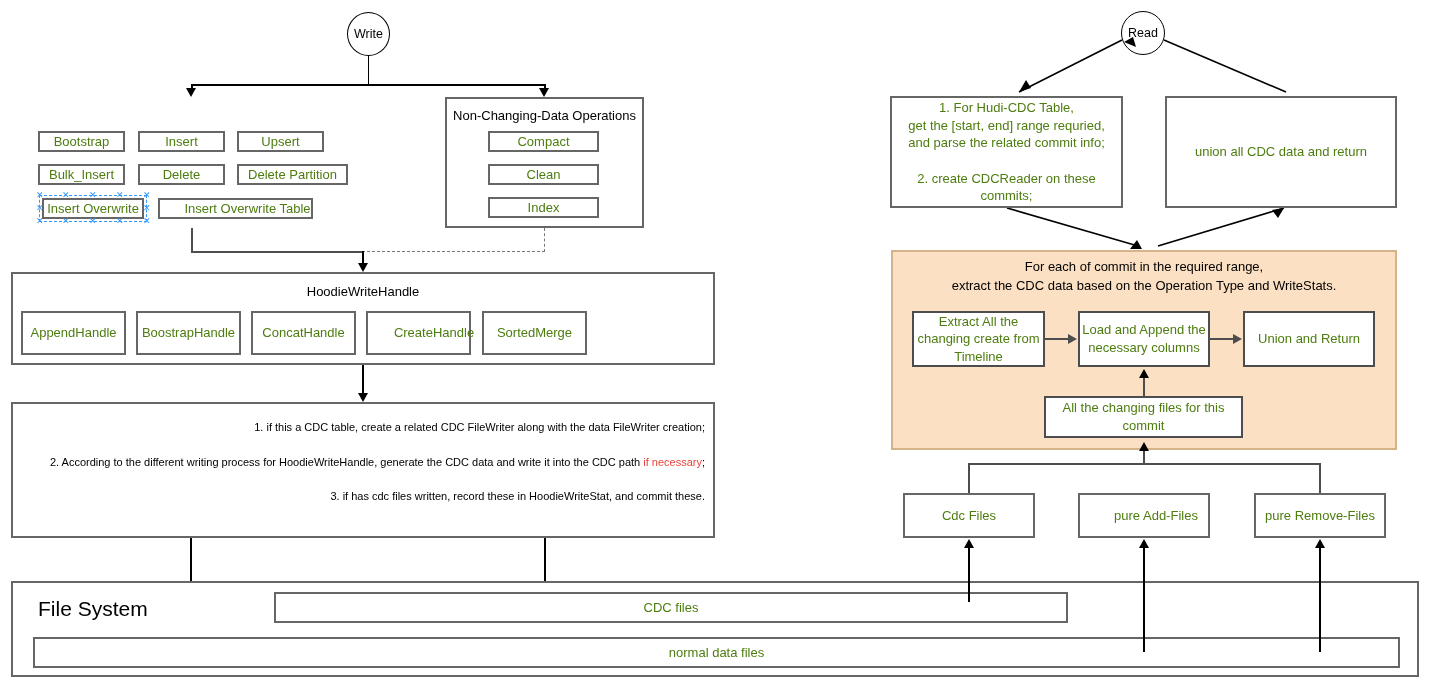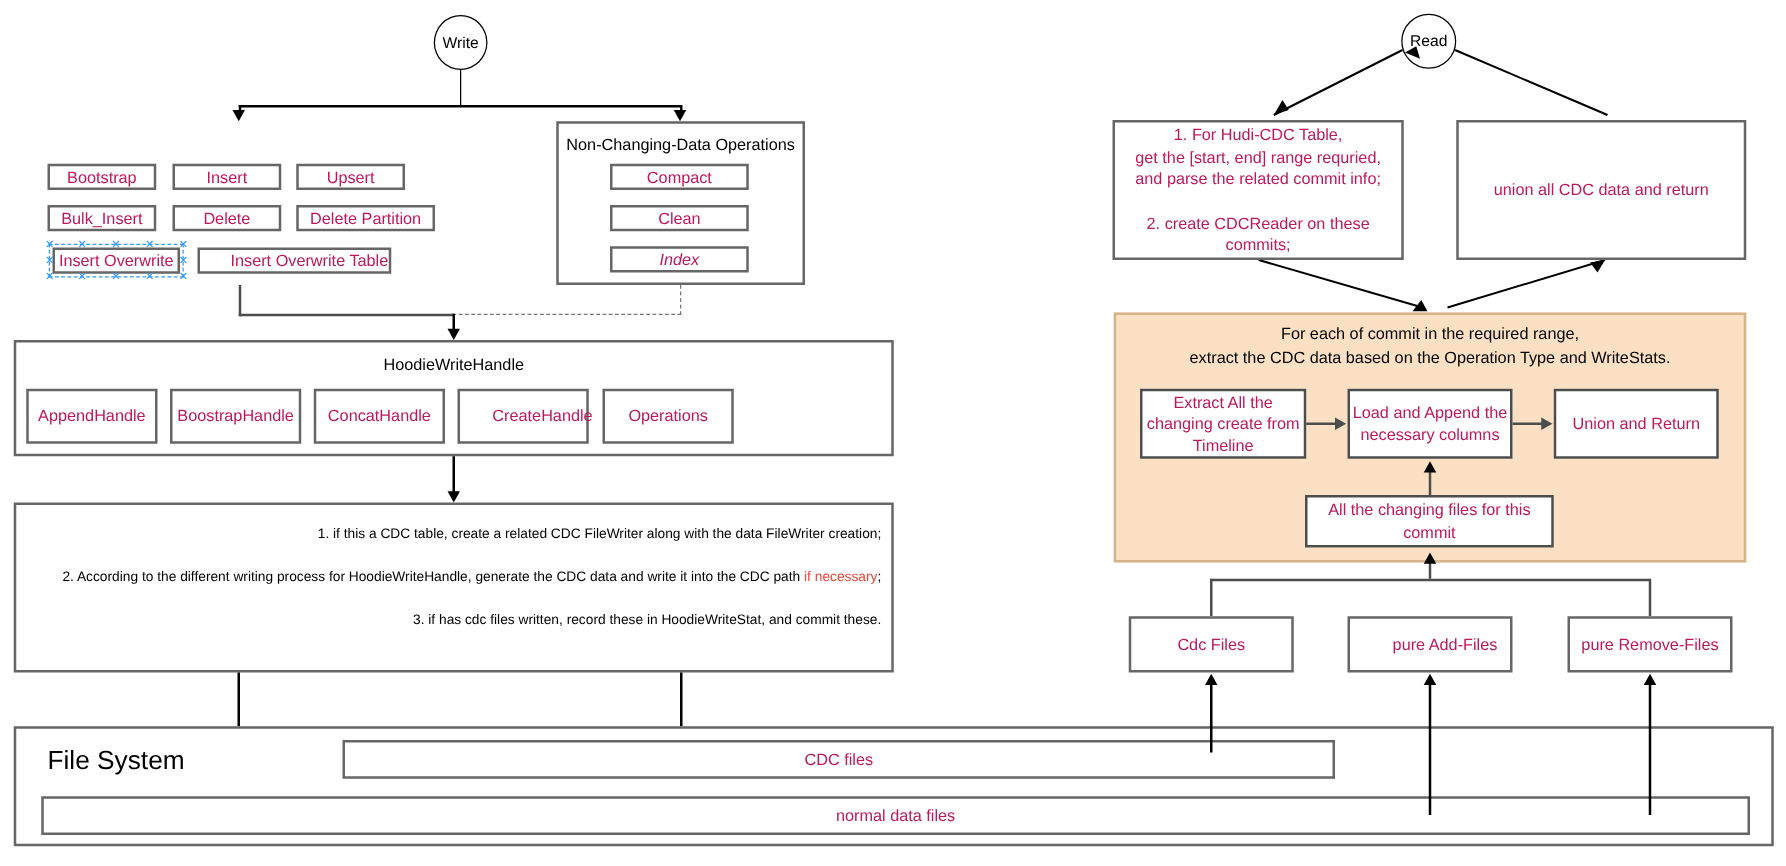--- a/index.html
+++ b/index.html
@@ -21,21 +21,21 @@
   
   .node {
     position: absolute;
     box-sizing: border-box;
     border: 2px solid #666666;
     background: #ffffff;
     display: flex;
     align-items: center;
     justify-content: center;
     text-align: center;
-    color: #be185d;
+    color: #4d7c0f;
     font-size: 13px;
     line-height: 1.35;
     white-space: pre-line;
   }
   .node.dark { border-color: #4d4d4d; }
   .group {
     position: absolute;
     box-sizing: border-box;
     border: 2px solid #666666;
     background: #ffffff;
@@ -208,21 +208,21 @@
 
   <div class="group" style="left:445px; top:97px; width:199px; height:131px;">
     <div class="group-title" style="top:9px;">Non-Changing-Data Operations</div>
   </div>
   <div class="node" style="left:488px; top:131px; width:111px; height:21px;">
     <span>Compact</span>
   </div>
   <div class="node" style="left:488px; top:164px; width:111px; height:21px;">
     <span>Clean</span>
   </div>
-  <div class="node" style="left:488px; top:197px; width:111px; height:21px;font-style:italic;">
+  <div class="node" style="left:488px; top:197px; width:111px; height:21px;">
     <span>Index</span>
   </div>
 
   <div class="ln v gray" style="left:191px; top:228px; height:25px;"></div>
   <div class="ln h gray" style="left:191px; top:251px; width:172px;"></div>
   <div class="dash-v" style="left:544px; top:228px; height:24px;"></div>
   <div class="dash-h" style="left:362px; top:251px; width:183px;"></div>
   <div class="ln v" style="left:362px; top:251px; height:14px;"></div>
   <div class="arrow down" style="left:357.5px; top:263px;"></div>
 
@@ -235,21 +235,21 @@
   <div class="node" style="left:136px; top:311px; width:105px; height:44px;">
     <span>BoostrapHandle</span>
   </div>
   <div class="node" style="left:251px; top:311px; width:105px; height:44px;">
     <span>ConcatHandle</span>
   </div>
   <div class="node" style="left:366px; top:311px; width:105px; height:44px;padding-left:31px;">
     <span>CreateHandle</span>
   </div>
   <div class="node" style="left:482px; top:311px; width:105px; height:44px;">
-    <span>Operations</span>
+    <span>SortedMerge</span>
   </div>
 
   <div class="ln v" style="left:362px; top:365px; height:30px;"></div>
   <div class="arrow down" style="left:357.5px; top:393px;"></div>
 
   <div class="group" style="left:11px; top:402px; width:704px; height:136px;"></div>
   <div class="steps" style="left:21px; top:419px; width:684px;">
     <p>1. if this a CDC table, create a related CDC FileWriter along with the data FileWriter creation;</p>
     <p><span>2. According to the different writing process for HoodieWriteHandle, generate the CDC data and write it into the CDC path </span><span class="red">if necessary</span><span>;</span></p>
     <p>3. if has cdc files written, record these in HoodieWriteStat, and commit these.</p>

